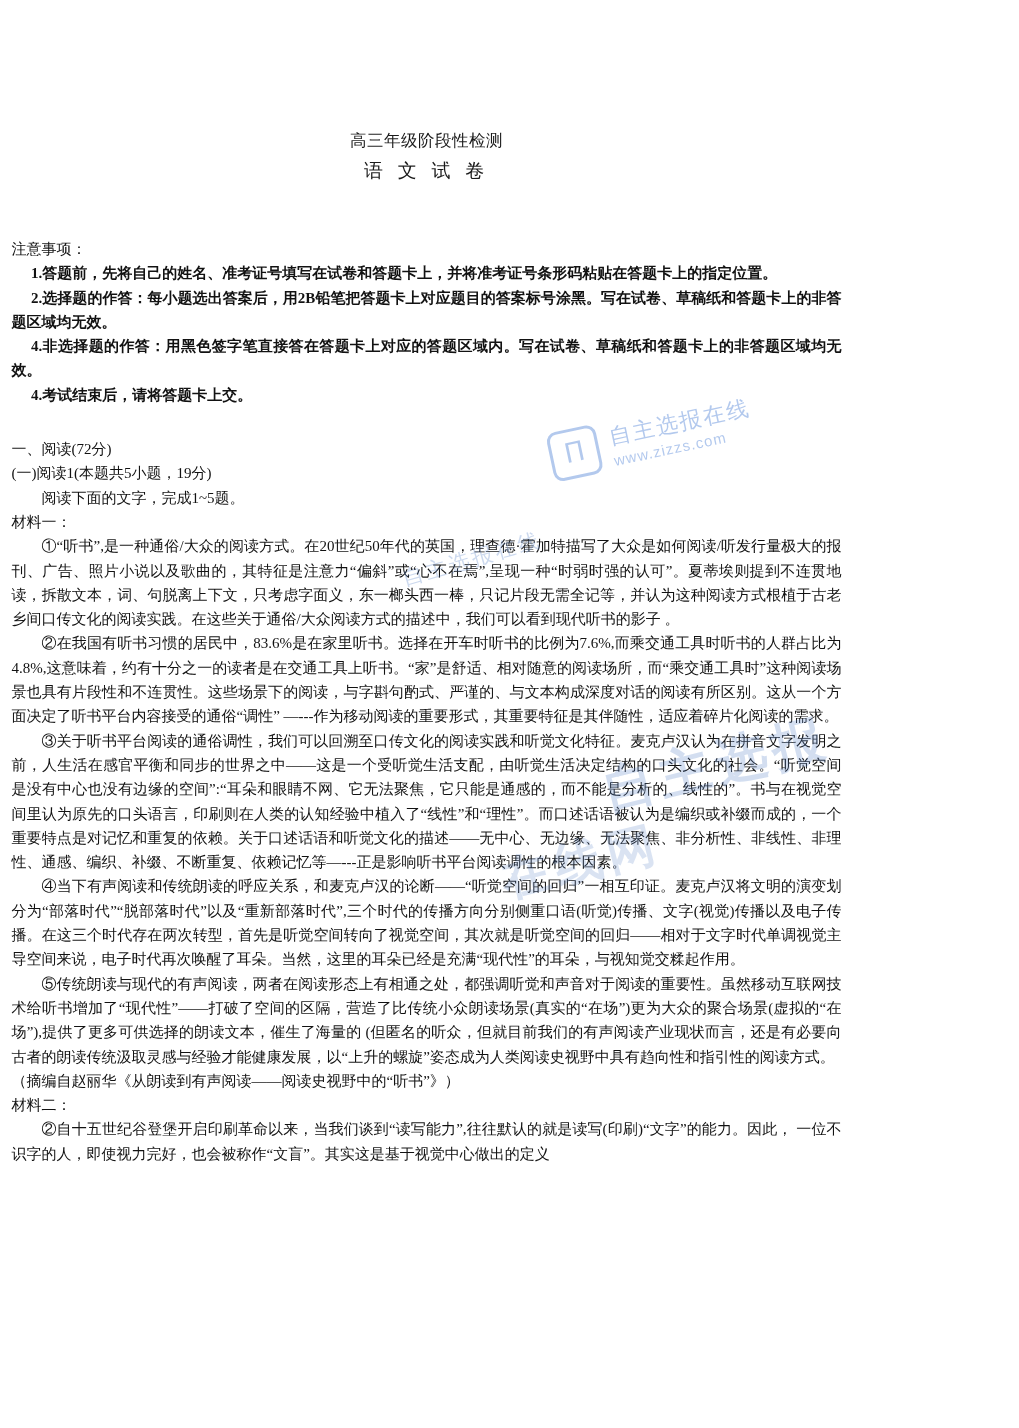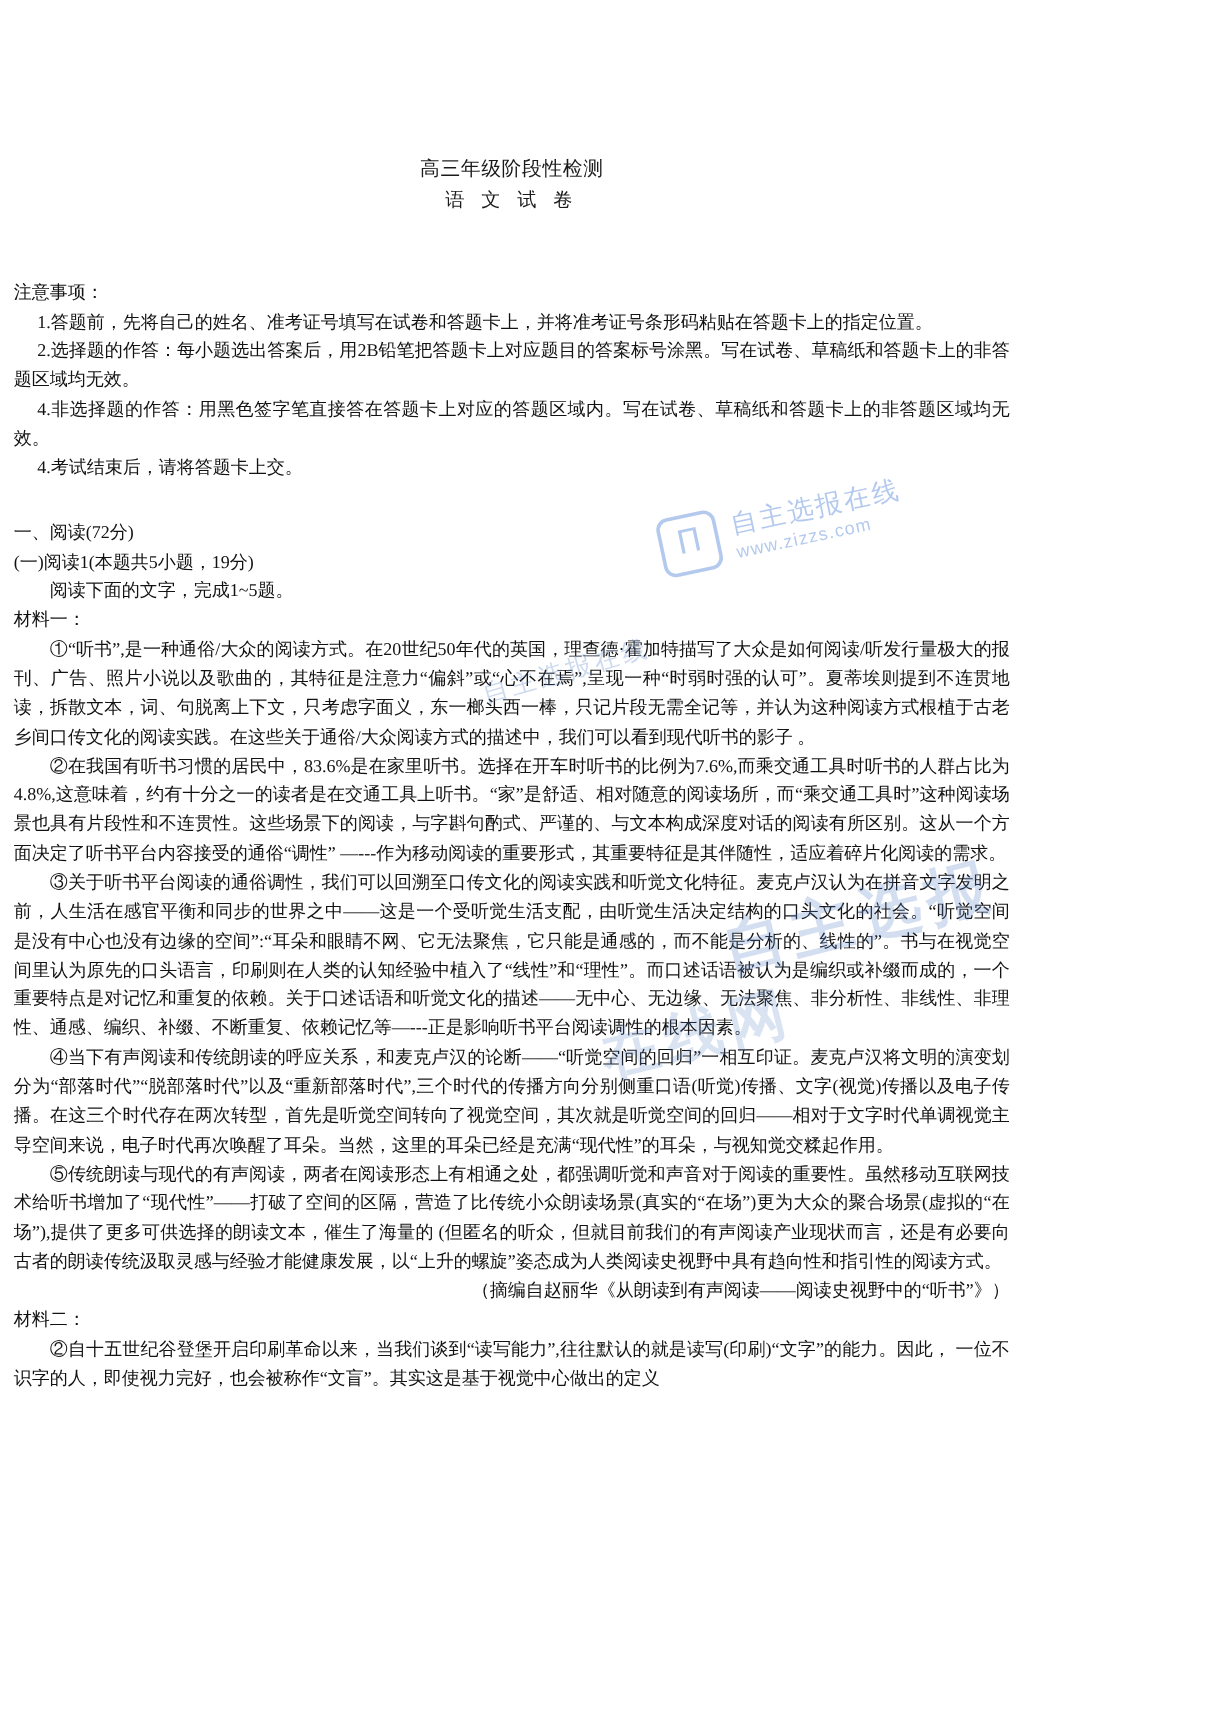--- a/index.html
+++ b/index.html
@@ -26,21 +26,21 @@
     text-align: center;
     margin-top: 128px;
     line-height: 1.55;
   }
   .doc-title {
     font-size: 16.5px;
     letter-spacing: 0.5px;
     color: #1a1a1a;
   }
   .doc-subtitle {
-    font-size: 16px;
+    font-size: 19px;
     letter-spacing: 5px;
     color: #1a1a1a;
     margin-top: 2px;
   }
   .body-area {
     margin: 0 auto;
     width: 830px;
     padding-top: 52px;
     font-size: 15px;
     line-height: 1.62;
@@ -50,30 +50,31 @@
   .notice-title {
     margin-bottom: 1px;
   }
   p.para {
     margin: 0;
     text-indent: 0;
   }
   p.indent1 {
     margin: 0;
     text-indent: 1.3em;
+    font-weight: bold;
   }
   p.indent2 {
     margin: 0;
     text-indent: 2em;
   }
   .section-gap {
     height: 30px;
   }
   .right-align {
-    text-align: right;
+    text-align: left;
     margin: 0;
   }
   
   .watermark {
     position: absolute;
     pointer-events: none;
     user-select: none;
   }
   .wm-main {
     left: 548px;

